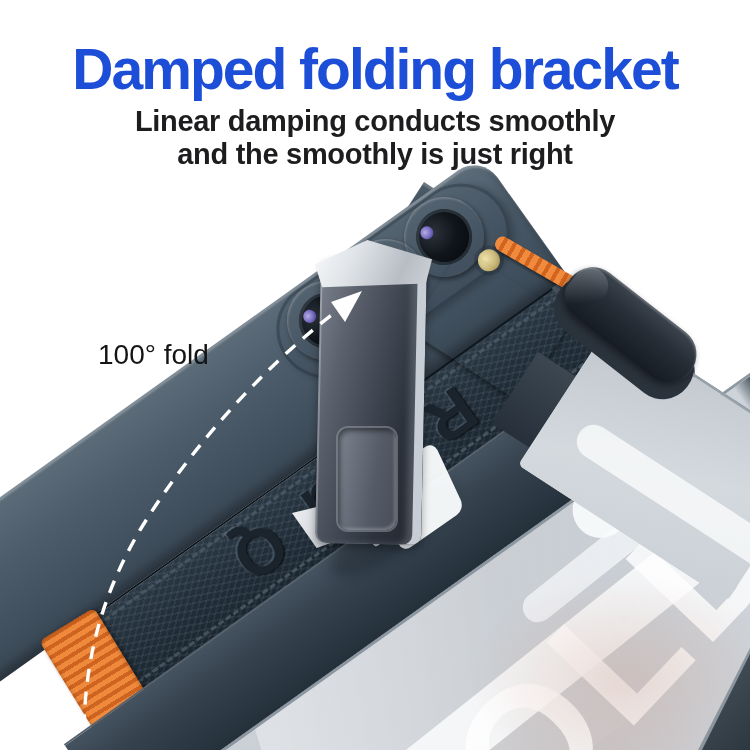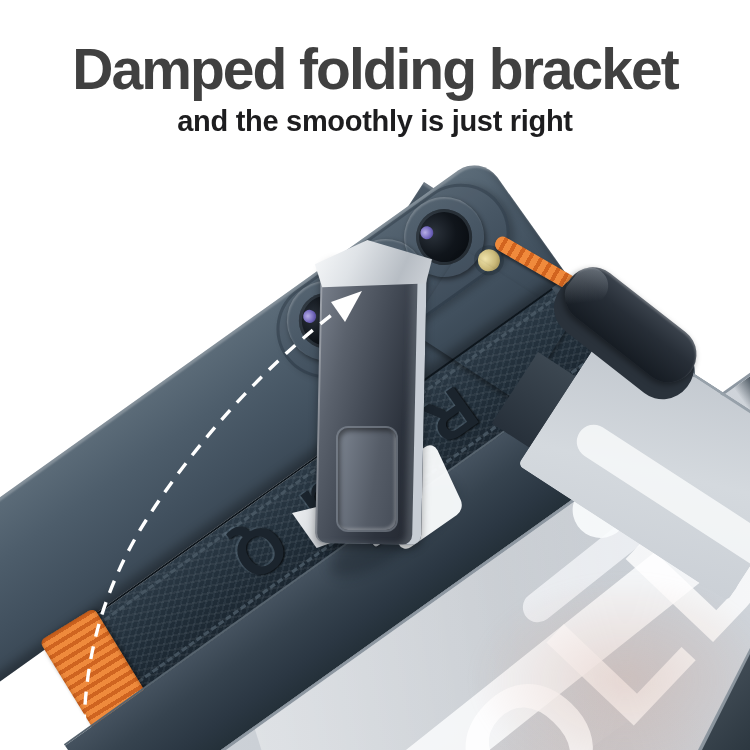--- a/index.html
+++ b/index.html
@@ -1,20 +1,20 @@
 <!DOCTYPE html>
 <html><head>
 <meta charset="utf-8">
 <style>
   html,body{margin:0;padding:0;background:#ffffff;}
   .stage{position:relative;width:750px;height:750px;overflow:hidden;background:#ffffff;
          font-family:"Liberation Sans", sans-serif;}
   
   .hdr{position:absolute;left:0;top:38px;width:750px;text-align:center;z-index:50;}
-  .title{font-size:57px;line-height:62px;font-weight:700;letter-spacing:-2px;color:#404040;}
+  .title{font-size:57px;line-height:62px;font-weight:700;letter-spacing:-2px;color:#1d4ed8;}
   .subtitle{font-size:29px;line-height:33px;font-weight:700;letter-spacing:-0.3px;color:#1d1d1f;margin-top:5px;}
   
   .phone-main{position:absolute;left:-343px;top:742px;width:1300px;height:780px;
               transform:rotate(-35.5deg);transform-origin:0 0;z-index:10;}
   .case-band{position:absolute;left:0;top:0;width:1012px;height:150px;
              border-top-right-radius:28px;
              background:linear-gradient(to bottom,#5c6c79 0%,#4d5d6b 35%,#41505e 75%,#394754 100%);
              box-shadow:inset 0 3px 2px rgba(255,255,255,.25), inset 0 -8px 10px rgba(0,0,0,.28);}
   .camera-island{position:absolute;left:735px;top:3px;width:264px;height:98px;border-radius:49px;
              background:rgba(10,20,30,.07);
@@ -207,21 +207,23 @@
     <div class="ks-body"></div>
     <div class="ks-recess"></div>
     <div class="ks-cap"></div>
   </div>
 
   <svg class="arc-svg" width="750" height="750" viewBox="0 0 750 750">
     <path d="M 349 302 C 275 355, 195 440, 140 530 C 105 590, 86 650, 84 726" fill="none" stroke="#ffffff" stroke-width="3.4" stroke-dasharray="13 10"></path>
     <polygon points="362,291 331,302 345,322" fill="#ffffff"></polygon>
   </svg>
 
+  <div class="fold-label">100° fold</div>
 
   <div class="hdr">
     <div class="title">Damped folding bracket</div>
     <div class="subtitle">
+      <div>Linear damping conducts smoothly</div>
       <div>and the smoothly is just right</div>
     </div>
   </div>
 
 </div>
 
 </body></html>

